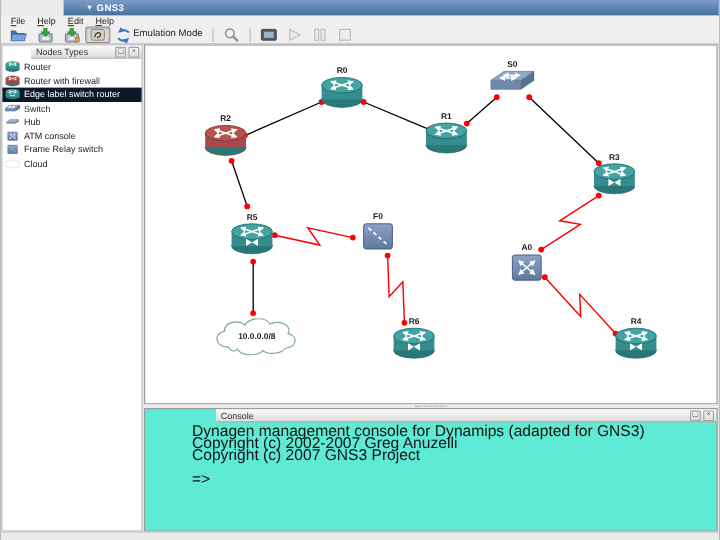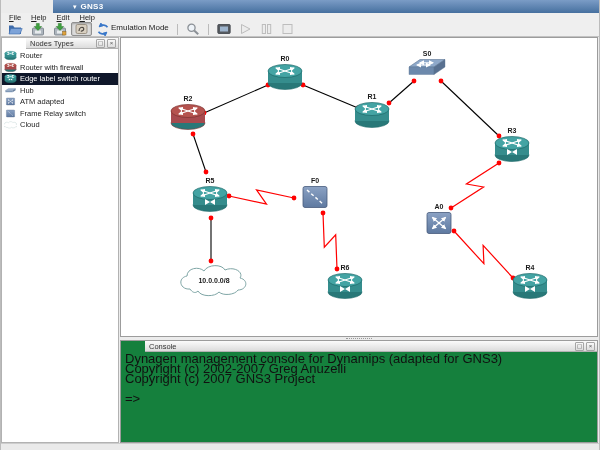--- a/index.html
+++ b/index.html
@@ -53,22 +53,22 @@
             border:1px solid #9c9c9c; }
   .canvas svg { position:absolute; left:0; top:0; }
   .nlab { font:bold 7px "Liberation Sans", sans-serif; text-anchor:middle; fill:#1a1a1a; }
 
   
   .hsplitter { position:absolute; left:119px; top:337px; width:478px; height:3px; background:#ececec; }
   .hsplitter .grip { position:absolute; left:50%; top:1px; width:26px; height:1px; margin-left:-13px;
                      border-top:1px dotted #9a9a9a; }
 
   
-  .consolebox { position:absolute; left:119px; top:340px; width:478px; height:103px; background:#15803d;
-                border:1px solid #9c9c9c; }
+  .consolebox { position:absolute; left:119px; top:340px; width:478px; height:103px; background:#5eead4;
+                border:1px solid #9c9c9c;padding-left:35px; }
   .console-body { padding:2px 4px; font-size:13px; line-height:10px; color:#111; }
   .console-line { min-height:10px; white-space:pre; }
 
   
   .statusbar { position:absolute; left:0; top:443px; width:100%; height:7px; background:#eaeaea;
                border-top:1px solid #cdcdcd; }
   .hidden-defs { position:absolute; width:0; height:0; }
 </style>
 </head>
 <body>
@@ -224,35 +224,47 @@
             <rect x="-17" y="-6" width="34" height="12" fill="#358d8d"></rect>
             <ellipse cx="0" cy="-6" rx="17" ry="6.5" fill="#44a4a4" stroke="#1e6a6a" stroke-width="0.7"></ellipse>
             <line x1="-9" y1="-3" x2="9" y2="-9" stroke="#fff" stroke-width="1.3" marker-start="url(#ah)" marker-end="url(#ah)"></line>
             <line x1="-9" y1="-9" x2="9" y2="-3" stroke="#fff" stroke-width="1.3" marker-start="url(#ah)" marker-end="url(#ah)"></line>
             <path d="M-5,0 L-5,6 L0,3 Z M5,0 L5,6 L0,3 Z" fill="#fff"></path>
           </svg>
           <span class="nt-label">Edge label switch router</span>
         </div>
         <div class="nt-row">
           <svg width="13" height="11" viewBox="-19 -14.5 38 29">
+            <polygon points="-18,-1 -7,-8.5 18,-8.5 7,-1" fill="#8ea8c9" stroke="#5c7593" stroke-width="0.6"></polygon>
+            <polygon points="-18,-1 7,-1 7,6.5 -18,6.5" fill="#6d89ac" stroke="#5c7593" stroke-width="0.4"></polygon>
+            <polygon points="7,-1 18,-8.5 18,-1 7,6.5" fill="#587090" stroke="#5c7593" stroke-width="0.4"></polygon>
+            <g stroke="#fff" stroke-width="1" marker-start="url(#ah)" marker-end="url(#ah)">
+              <line x1="-7" y1="-5.2" x2="6" y2="-5.2"></line>
+              <line x1="-10" y1="-3" x2="3" y2="-3"></line>
+            </g>
+          </svg>
+          <span class="nt-label">Switch</span>
+        </div>
+        <div class="nt-row">
+          <svg width="13" height="11" viewBox="-19 -14.5 38 29">
             <polygon points="-15,0 -6,-6 15,-6 6,0" fill="#9db3cf" stroke="#5c7593" stroke-width="0.6"></polygon>
             <polygon points="-15,0 6,0 6,5 -15,5" fill="#7e97b6"></polygon>
             <polygon points="6,0 15,-6 15,-1 6,5" fill="#68809f"></polygon>
           </svg>
           <span class="nt-label">Hub</span>
         </div>
         <div class="nt-row">
           <svg width="13" height="11" viewBox="-19 -14.5 38 29">
             <rect x="-12" y="-10.5" width="24" height="21" rx="2" fill="url(#gsq)" stroke="#465b7c" stroke-width="0.8"></rect>
             <g stroke="#fff" stroke-width="1.2" marker-start="url(#ah)" marker-end="url(#ah)">
               <line x1="-6.5" y1="-5.5" x2="6.5" y2="5.5"></line>
               <line x1="-6.5" y1="5.5" x2="6.5" y2="-5.5"></line>
             </g>
           </svg>
-          <span class="nt-label">ATM adapted</span>
+          <span class="nt-label">ATM console</span>
         </div>
         <div class="nt-row">
           <svg width="13" height="11" viewBox="-19 -14.5 38 29">
             <rect x="-12" y="-10.5" width="24" height="21" rx="2" fill="url(#gsq)" stroke="#465b7c" stroke-width="0.8"></rect>
             <line x1="-8" y1="-7" x2="8" y2="7" stroke="#fff" stroke-width="1.4" stroke-dasharray="3.2,2.4"></line>
           </svg>
           <span class="nt-label">Frame Relay switch</span>
         </div>
         <div class="nt-row">
           <svg width="13" height="11" viewBox="-30 -15 60 30">

